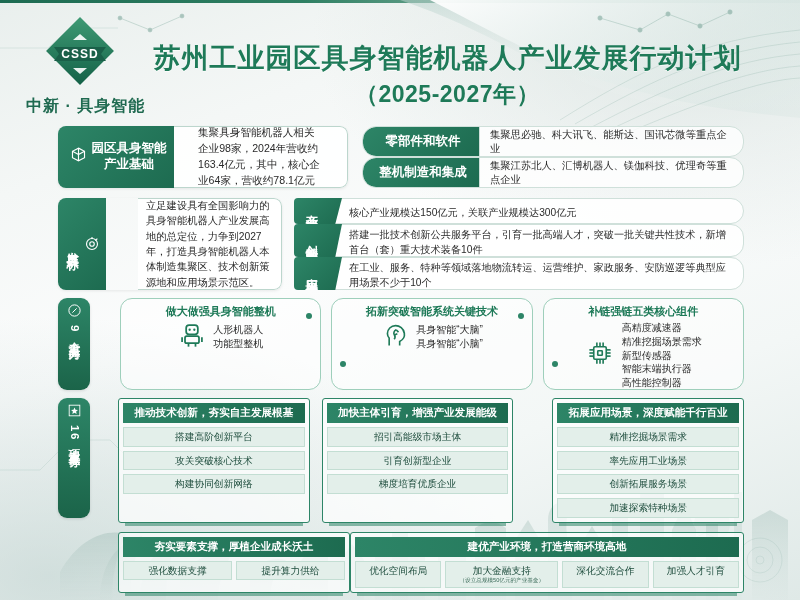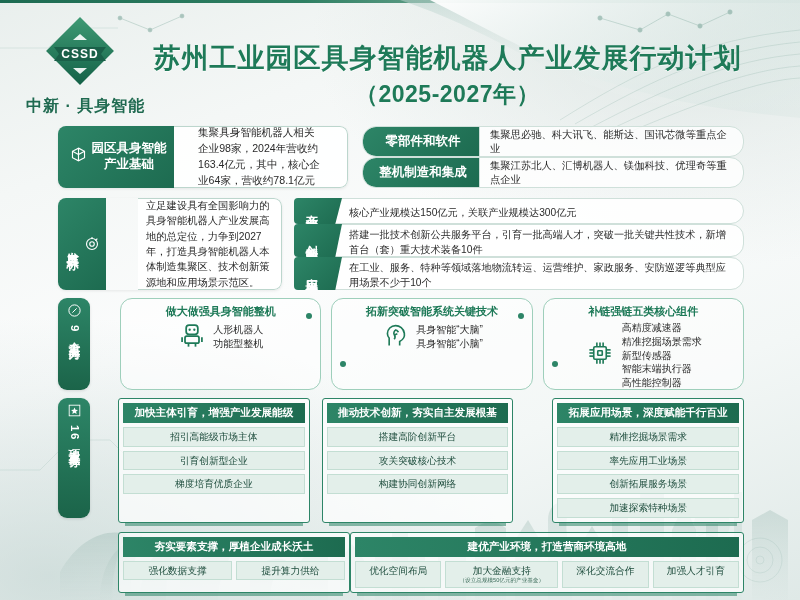--- a/index.html
+++ b/index.html
@@ -376,33 +376,33 @@
           <rect x="3.5" y="3.5" width="17" height="17"></rect>
           <path d="M12 7 L13.6 10.6 L17.5 11 L14.6 13.6 L15.4 17.4 L12 15.4 L8.6 17.4 L9.4 13.6 L6.5 11 L10.4 10.6 Z" fill="#fff" stroke="none"></path>
         </svg>
       </span>
       <span class="vtab-label">16项重点任务</span>
     </div>
 
     <div class="task-area">
       <div class="task-rowA">
         <div class="taskcard" style="flex:1 1 31%;">
+          <div class="task-head">推动技术创新，夯实自主发展根基</div>
+          <div class="chips">
+            <div class="chip">搭建高阶创新平台</div>
+            <div class="chip">攻关突破核心技术</div>
+            <div class="chip" style="flex:0 0 100%;">构建协同创新网络</div>
+          </div>
+        </div>
+        <div class="taskcard" style="flex:1 1 31%;">
           <div class="task-head">加快主体引育，增强产业发展能级</div>
           <div class="chips">
             <div class="chip">招引高能级市场主体</div>
             <div class="chip">引育创新型企业</div>
             <div class="chip" style="flex:0 0 100%;">梯度培育优质企业</div>
-          </div>
-        </div>
-        <div class="taskcard" style="flex:1 1 31%;">
-          <div class="task-head">推动技术创新，夯实自主发展根基</div>
-          <div class="chips">
-            <div class="chip">搭建高阶创新平台</div>
-            <div class="chip">攻关突破核心技术</div>
-            <div class="chip" style="flex:0 0 100%;">构建协同创新网络</div>
           </div>
         </div>
         <div class="taskcard" style="flex:1 1 31%;margin-left:27px;">
           <div class="task-head">拓展应用场景，深度赋能千行百业</div>
           <div class="chips">
             <div class="chip">精准挖掘场景需求</div>
             <div class="chip">率先应用工业场景</div>
             <div class="chip">创新拓展服务场景</div>
             <div class="chip">加速探索特种场景</div>
           </div>

